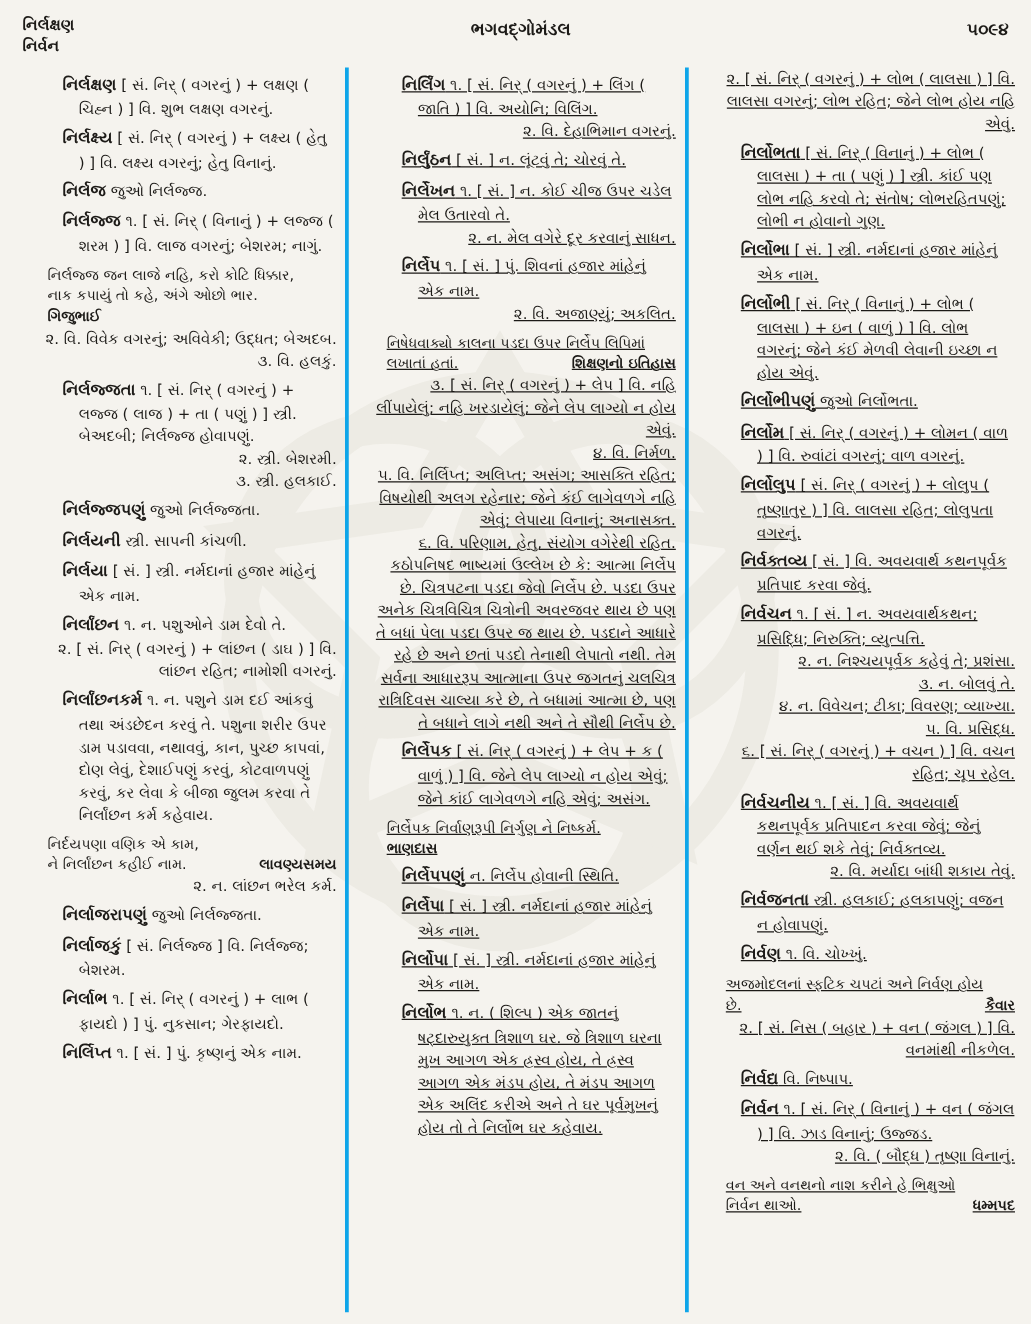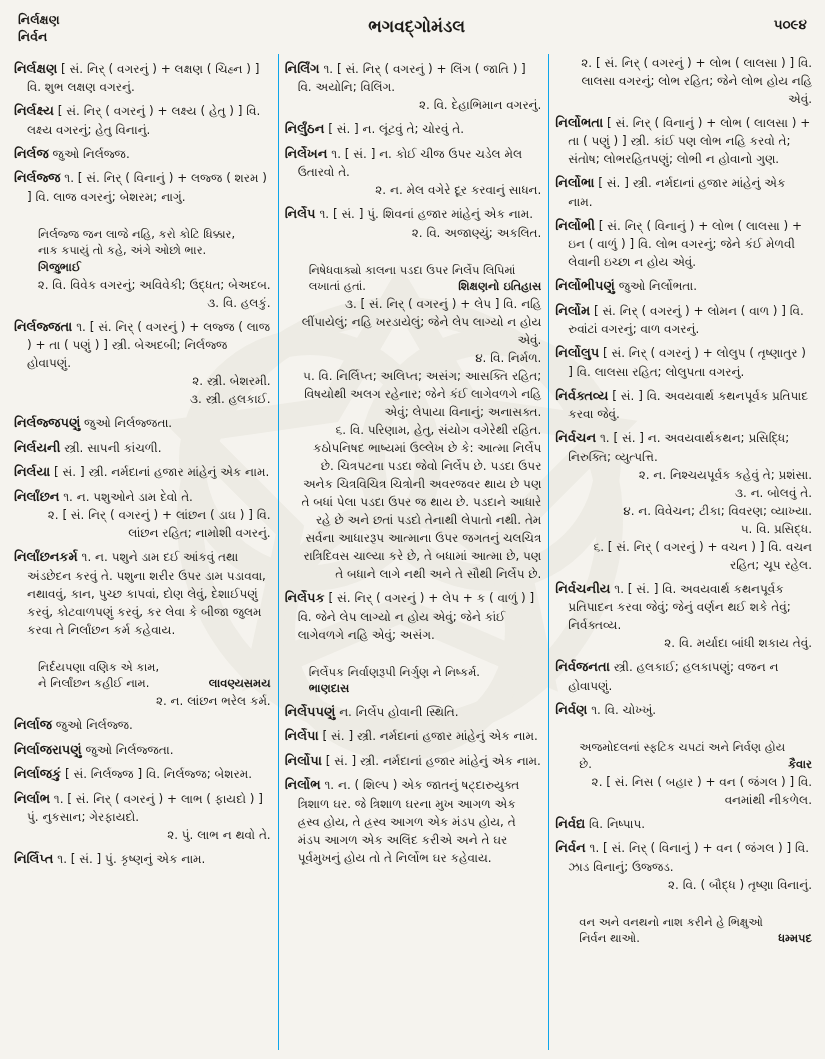--- a/index.html
+++ b/index.html
@@ -9,32 +9,32 @@
     font-family:"DejaVu Sans","Liberation Sans",sans-serif;
     font-size:12px;line-height:1.5;
   }
   .scan-page{position:relative;width:825px;height:819px;}
   .watermark{position:absolute;left:80px;top:230px;z-index:0;opacity:.55;pointer-events:none;}
   .header{
     position:relative;z-index:2;display:flex;justify-content:space-between;
     align-items:flex-start;padding:12px 18px 2px 18px;font-weight:bold;
   }
   .guide{font-size:12.5px;line-height:1.35;}
-  .title-center{font-size:17px;padding-top:2px;}
+  .title-center{font-size:14px;padding-top:2px;}
   .page-number{font-size:13.5px;padding-top:2px;}
   .cols{
     position:relative;z-index:1;display:flex;align-items:stretch;
     height:996px;overflow:hidden;padding:6px 6px 0 8px;
   }
   .col{width:33.33%;padding:0 7px 0 6px;overflow:hidden;}
-  .col.mid,.col.right{border-left:1px solid #0ea5e9;}
-  .entry{padding-left:13px;text-indent:-13px;margin-top:5px;}
+  .col.mid,.col.right{border-left:3px solid #0ea5e9;text-decoration:underline;}
+  .entry{padding-left:13px;text-indent:-13px;margin-top:5px;margin-left:36px;}
   .sense{padding-left:13px;margin-top:0;text-align:right;}
   .hw{font-weight:bold;font-size:13px;}
-  .quote{padding-left:24px;margin-top:20px;font-size:11.5px;line-height:1.45;}
+  .quote{padding-left:24px;margin-top:6px;font-size:11.5px;line-height:1.45;}
   .quote .qrow{display:flex;justify-content:space-between;gap:6px;text-align:center;}
   .attrib{font-weight:bold;white-space:nowrap;}
   .attrib.own{}
 </style>
 </head>
 <body>
 
 <div class="scan-page">
 
   <svg class="watermark" width="640" height="600" viewBox="0 0 640 600">
@@ -79,25 +79,23 @@
         <div class="sense">૨. [ સં. નિર્ ( વગરનું ) + લાંછન ( ડાઘ ) ] વિ. લાંછન રહિત; નામોશી વગરનું.</div>
         <div class="entry"><span class="hw">નિર્લાંછનકર્મ</span> ૧. ન. પશુને ડામ દઈ આંકવું તથા અંડછેદન કરવું તે. પશુના શરીર ઉપર ડામ પડાવવા, નથાવવું, કાન, પુચ્છ કાપવાં, દોણ લેવું, દેશાઈપણું કરવું, કોટવાળપણું કરવું, કર લેવા કે બીજા જુલમ કરવા તે નિર્લાંછન કર્મ કહેવાય.</div>
         <div class="quote">
           <div>નિર્દયપણા વણિક એ કામ,</div>
           <div class="qrow">
             <span>ને નિર્લાંછન કહીઈ નામ.</span>
             <span class="attrib">લાવણ્યસમય</span>
           </div>
         </div>
         <div class="sense">૨. ન. લાંછન ભરેલ કર્મ.</div>
-        <div class="entry"><span class="hw">નિર્લાજ</span> જુઓ નિર્લજ્જ.</div>
         <div class="entry"><span class="hw">નિર્લાજરાપણું</span> જુઓ નિર્લજ્જતા.</div>
         <div class="entry"><span class="hw">નિર્લાજકું</span> [ સં. નિર્લજ્જ ] વિ. નિર્લજ્જ; બેશરમ.</div>
         <div class="entry"><span class="hw">નિર્લાભ</span> ૧. [ સં. નિર્ ( વગરનું ) + લાભ ( ફાયદો ) ] પું. નુકસાન; ગેરફાયદો.</div>
-        <div class="sense">૨. પું. લાભ ન થવો તે.</div>
         <div class="entry"><span class="hw">નિર્લિપ્ત</span> ૧. [ સં. ] પું. કૃષ્ણનું એક નામ.</div>
       </div>
     <div class="col mid">
         <div class="entry"><span class="hw">નિર્લિંગ</span> ૧. [ સં. નિર્ ( વગરનું ) + લિંગ ( જાતિ ) ] વિ. અયોનિ; વિલિંગ.</div>
         <div class="sense">૨. વિ. દેહાભિમાન વગરનું.</div>
         <div class="entry"><span class="hw">નિર્લુંઠન</span> [ સં. ] ન. લૂંટવું તે; ચોરવું તે.</div>
         <div class="entry"><span class="hw">નિર્લેખન</span> ૧. [ સં. ] ન. કોઈ ચીજ ઉપર ચડેલ મેલ ઉતારવો તે.</div>
         <div class="sense">૨. ન. મેલ વગેરે દૂર કરવાનું સાધન.</div>
         <div class="entry"><span class="hw">નિર્લેપ</span> ૧. [ સં. ] પું. શિવનાં હજાર માંહેનું એક નામ.</div>
         <div class="sense">૨. વિ. અજાણ્યું; અકલિત.</div>

